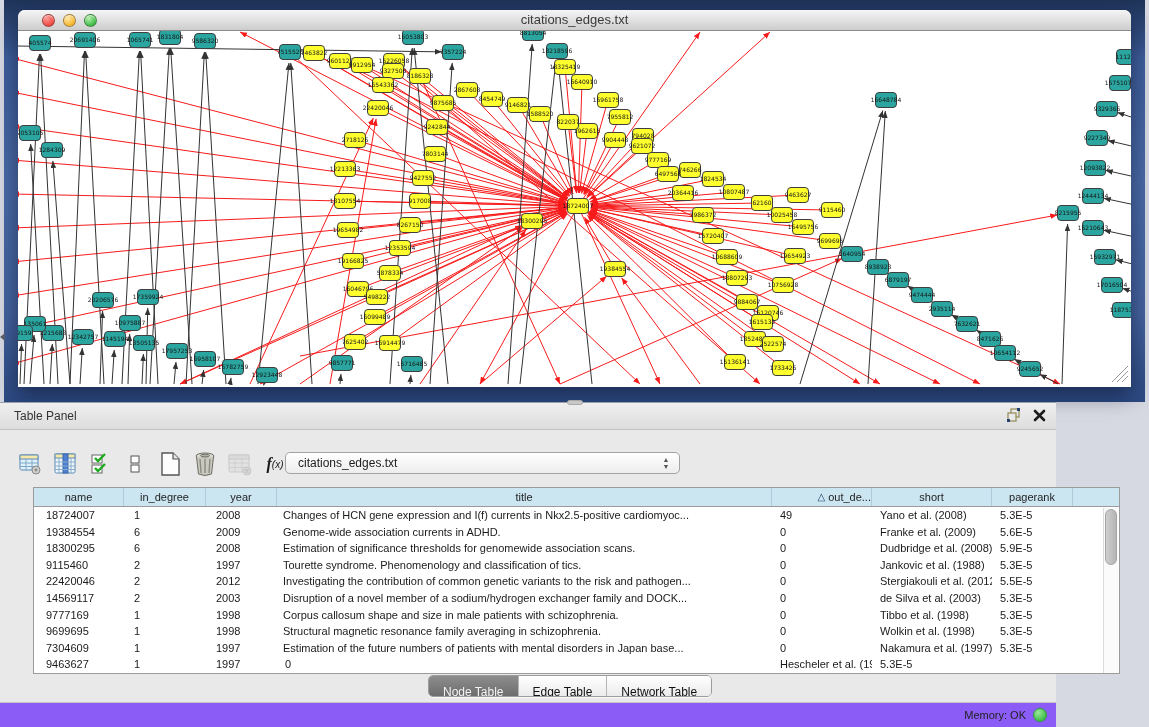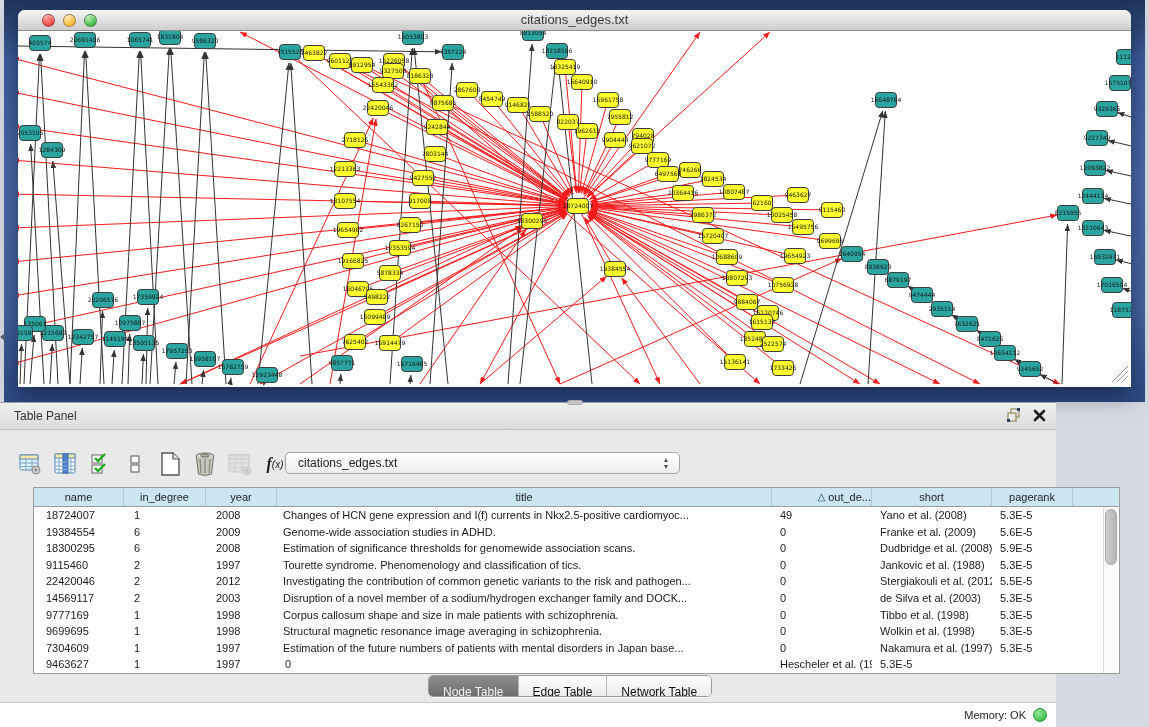--- a/index.html
+++ b/index.html
@@ -66,21 +66,21 @@
   
   .tabs { position:absolute; left:428px; top:272px; height:22px; display:flex;
     border:1px solid #9b9b9b; border-radius:5px; overflow:hidden;
     box-shadow:0 1px 0 rgba(255,255,255,.7); }
   .tab { font-size:12px; line-height:20px; padding:6px 14px; color:#111;
     background:linear-gradient(180deg,#ffffff,#ebebeb); border-right:1px solid #b5b5b5; }
   .tab:last-child { border-right:none; }
   .tab.selected { background:linear-gradient(180deg,#8d8d8d,#6d6d6d); color:#f4f4f4; }
   
   .statusline { position:absolute; left:0; bottom:0; width:100%; height:25px;
-    background:#ffffff; border-top:1px solid #c6c6c6; }
+    background:#8b5cf6; border-top:1px solid #c6c6c6; }
   .mem { position:absolute; right:30px; top:5px; font-size:11px; color:#222; line-height:15px; }
   .memdot { position:absolute; right:9px; top:5px; width:14px; height:14px; border-radius:50%;
     background:radial-gradient(circle at 35% 30%,#9ae89a,#3cbe47 75%); border:1px solid #2e9c3a; }
 </style>
 </head>
 <body>
 
 <div class="desktop"></div>
 <div class="collapse-arrow"></div>
 
@@ -825,21 +825,21 @@
           <div class="td c2">2008</div>
           <div class="td c3">Changes of HCN gene expression and I(f) currents in Nkx2.5-positive cardiomyoc...</div>
           <div class="td c4">49</div>
           <div class="td c5">Yano et al. (2008)</div>
           <div class="td c6">5.3E-5</div>
         </div>
         <div class="grid-row tr">
           <div class="td c0">19384554</div>
           <div class="td c1">6</div>
           <div class="td c2">2009</div>
-          <div class="td c3">Genome-wide association studies in ADHD.</div>
+          <div class="td c3">Genome-wide association currents in ADHD.</div>
           <div class="td c4">0</div>
           <div class="td c5">Franke et al. (2009)</div>
           <div class="td c6">5.6E-5</div>
         </div>
         <div class="grid-row tr">
           <div class="td c0">18300295</div>
           <div class="td c1">6</div>
           <div class="td c2">2008</div>
           <div class="td c3">Estimation of significance thresholds for genomewide association scans.</div>
           <div class="td c4">0</div>
@@ -879,21 +879,21 @@
           <div class="td c2">1998</div>
           <div class="td c3">Corpus callosum shape and size in male patients with schizophrenia.</div>
           <div class="td c4">0</div>
           <div class="td c5">Tibbo et al. (1998)</div>
           <div class="td c6">5.3E-5</div>
         </div>
         <div class="grid-row tr">
           <div class="td c0">9699695</div>
           <div class="td c1">1</div>
           <div class="td c2">1998</div>
-          <div class="td c3">Structural magnetic resonance image averaging in schizophrenia.</div>
+          <div class="td c3">Structural magnetic resonance family averaging in schizophrenia.</div>
           <div class="td c4">0</div>
           <div class="td c5">Wolkin et al. (1998)</div>
           <div class="td c6">5.3E-5</div>
         </div>
         <div class="grid-row tr">
           <div class="td c0">7304609</div>
           <div class="td c1">1</div>
           <div class="td c2">1997</div>
           <div class="td c3">Estimation of the future numbers of patients with mental disorders in Japan base...</div>
           <div class="td c4">0</div>

